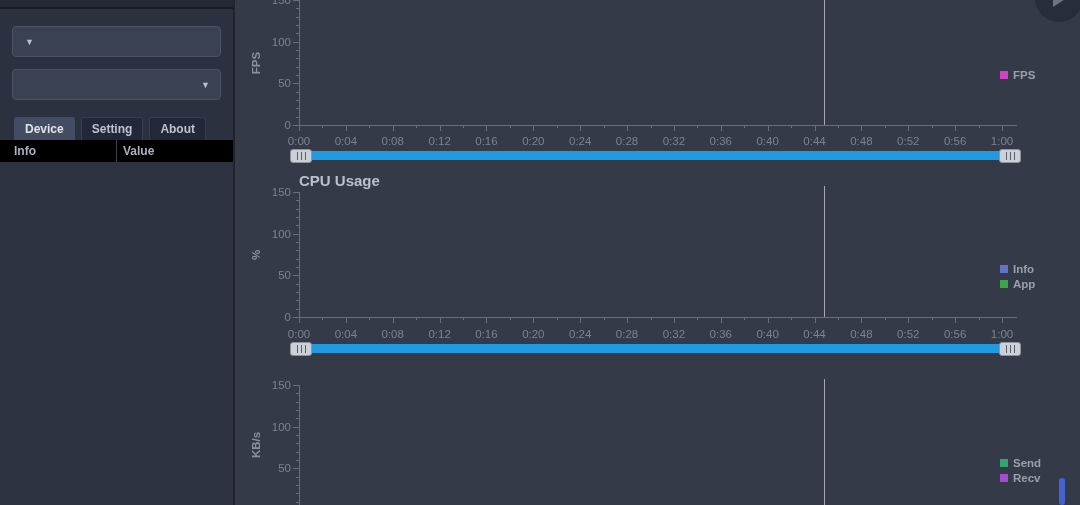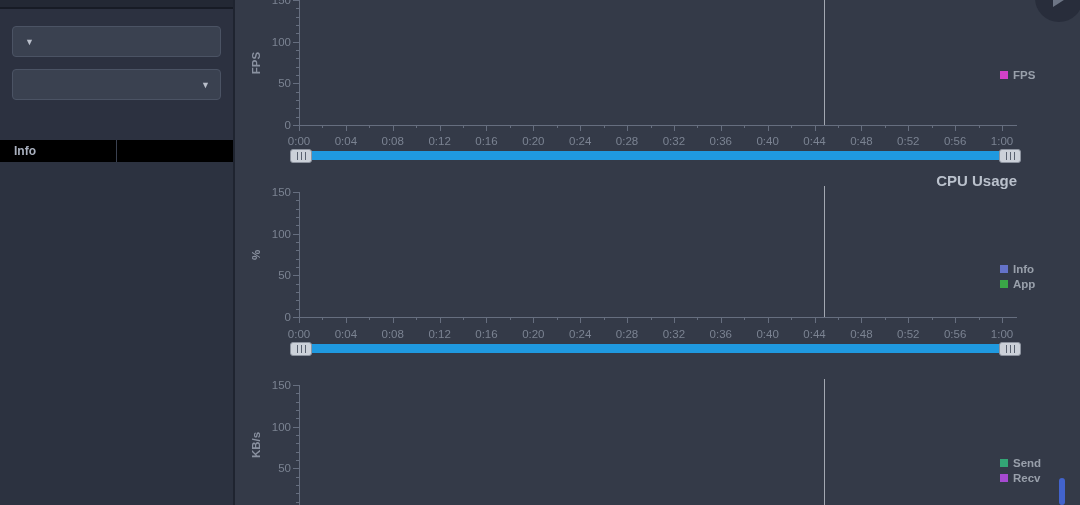--- a/index.html
+++ b/index.html
@@ -21,21 +21,21 @@
   .tab.active{background:#434c63;border-color:#434c63;color:#e0e4ea}
   .thead{position:absolute;left:0;top:140px;width:233px;height:22px;background:#000000;display:flex}
   .th{font-size:12px;font-weight:bold;color:#a9b0be;line-height:22px}
   .th1{width:117px;padding-left:14px;border-right:1px solid #3a4150}
   .th2{flex:1;padding-left:6px}
   .tbody{position:absolute;left:0;top:162px;bottom:0;width:233px;background:#2c3240}
 
   
   .main{position:absolute;left:233px;top:0;width:847px;height:505px;background:#343a48;
         border-left:2px solid #1f2430;overflow:hidden}
-  .chart-title{position:absolute;text-align:right;font-size:15px;font-weight:bold;color:#bac1cc}
+  .chart-title{position:absolute;text-align:left;font-size:15px;font-weight:bold;color:#bac1cc}
   .axis-line-v{position:absolute;width:1px;background:#666e7f}
   .axis-line-h{position:absolute;height:1px;background:#666e7f}
   .tick{position:absolute;background:#666e7f}
   .tick-label{position:absolute;font-size:11.5px;color:#7b8392;line-height:13px}
   .tick-label.y{text-align:right}
   .tick-label.x{text-align:center}
   .axis-name{position:absolute;font-size:11.5px;font-weight:bold;color:#8a91a0;
              transform:translate(-50%,-50%) rotate(-90deg);white-space:nowrap}
   .crosshair{position:absolute;width:1px;background:#a3a8b2}
   .legend-item{position:absolute;display:flex;align-items:center;gap:5px;cursor:pointer;height:12px}
@@ -64,23 +64,29 @@
 
     <div class="select" id="sel1">
       <span class="caret">▼</span>
     </div>
 
     <div class="select" id="sel2">
       <span class="txt"></span>
       <span class="caret">▼</span>
     </div>
 
+    <div class="tabs">
+      <div class="tab active">Device</div>
+      <div class="tab">Setting</div>
+      <div class="tab">About</div>
+    </div>
 
     <div class="thead">
       <div class="th th1">Info</div>
+      <div class="th th2">Value</div>
     </div>
     <div class="tbody"></div>
   </aside>
 
   <main class="main" id="charts">
     <button class="play-btn">
       <span class="play-icon"></span>
     </button>
     <div class="vthumb" style="background: rgb(66, 99, 204);"></div>
   <div class="axis-line-v" style="left: 64px; top: 0px; height: 125px;"></div>

